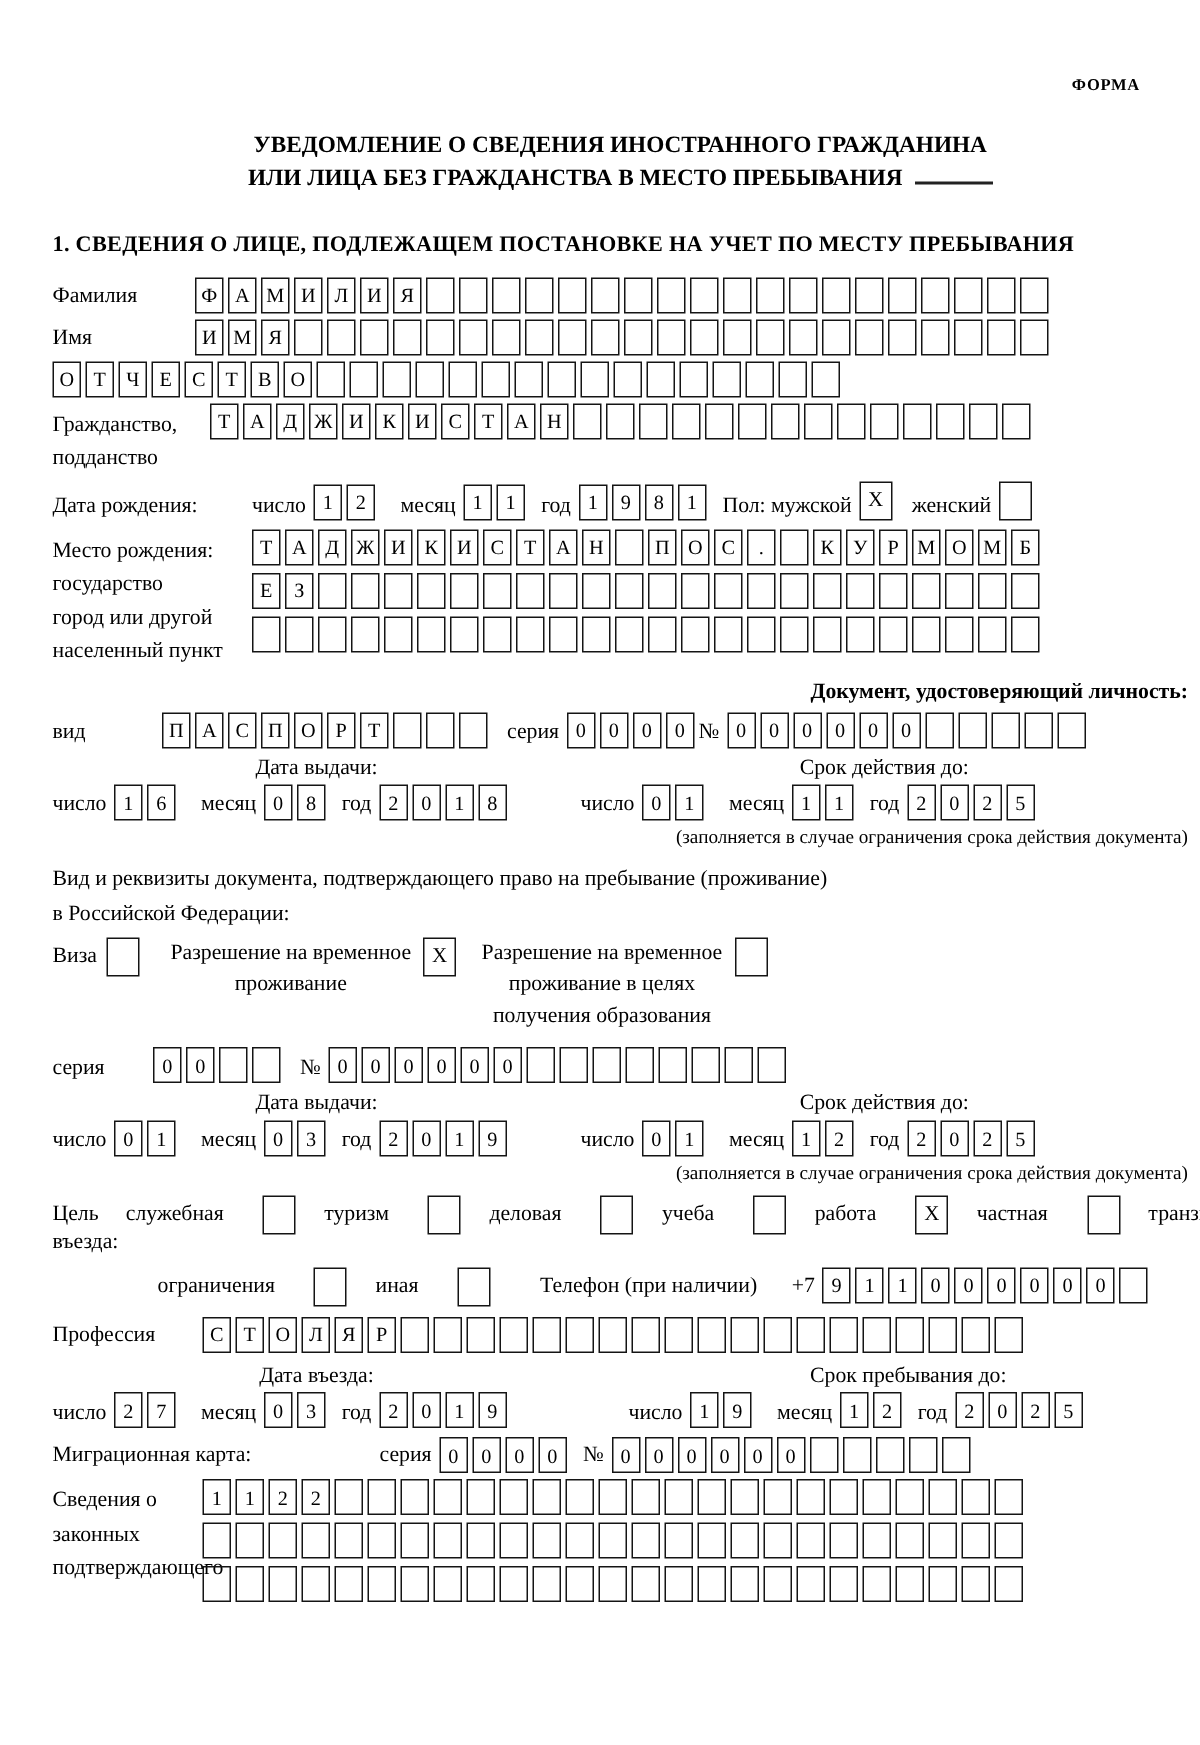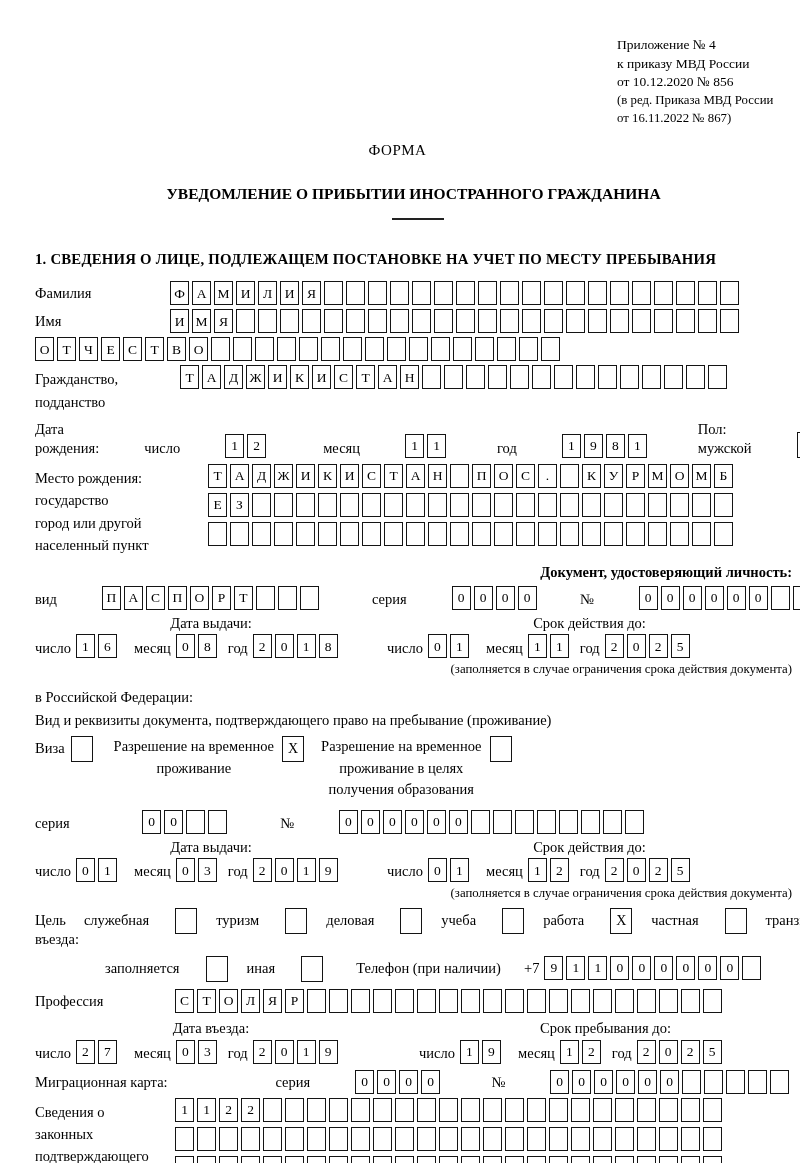--- a/index.html
+++ b/index.html
@@ -14,28 +14,28 @@
   
   .cells { display: inline-flex; flex-wrap: nowrap; }
   .cell {
     display: inline-flex; align-items: center; justify-content: center;
     width: 19px; height: 24px; flex: 0 0 auto;
     border: 1.8px solid #141414; margin-right: 3px;
     font-size: 13.5px; font-weight: 500;
   }
   .cb .cell { width: 22px; height: 26px; font-size: 14px; }
 
-  .row { display: flex; align-items: flex-start; margin-bottom: 4px; gap: 40px; }
+  .row { display: flex; align-items: flex-start; margin-bottom: 4px; }
   .lbl { flex: 0 0 auto; padding-top: 3px; }
   .lbl-col { flex: 0 0 auto; padding-top: 3px; }
 
   
   .hdr { margin-left: 582px; font-size: 13.5px; line-height: 1.38; }
   .hdr-note { font-size: 12.8px; line-height: 1.38; }
-  .forma { text-align: center; padding-right: 32px; font-weight: normal; font-size: 15px; margin-top: 14px; letter-spacing: .5px; }
+  .forma { text-align: right; padding-right: 32px; font-weight: bold; font-size: 11px; margin-top: 14px; letter-spacing: .5px; }
 
   .title { text-align: center; font-weight: bold; font-size: 15.5px; margin-top: 22px; line-height: 1.4; }
   .blank-line { display:inline-block; width: 52px; border-bottom: 2px solid #222; height: 14px; margin-left: 8px; }
 
   .sec-heading { font-weight: bold; font-size: 14.8px; margin-top: 24px; margin-bottom: 12px; letter-spacing: .2px; }
 
   .w95  { width: 95px; }
   .w105 { width: 105px; }
   .w133 { width: 133px; }
   .w100 { width: 100px; }
@@ -68,33 +68,26 @@
 
   .purpose-row { display: flex; align-items: flex-start; margin-bottom: 7px; }
   .purpose-row .opt { margin-right: 16px; gap: 20px; }
   .purpose2 { padding-left: 70px; }
 </style>
 </head>
 <body>
 
 <div class="page">
 
-  <div class="hdr">
-    <div>Приложение № 4</div>
-    <div>к приказу МВД России</div>
-    <div>от 10.12.2020 № 856</div>
-    <div class="hdr-note">(в ред. Приказа МВД России</div>
-    <div class="hdr-note">от 16.11.2022 № 867)</div>
-  </div>
   <div class="forma">ФОРМА</div>
 
   <div class="title">
-    <div>УВЕДОМЛЕНИЕ О ПРИБЫТИИ ИНОСТРАННОГО ГРАЖДАНИНА</div>
+    <div>УВЕДОМЛЕНИЕ О СВЕДЕНИЯ ИНОСТРАННОГО ГРАЖДАНИНА</div>
     <div>
-      <span class="blank-line"></span>
+      <span>ИЛИ ЛИЦА БЕЗ ГРАЖДАНСТВА В МЕСТО ПРЕБЫВАНИЯ</span><span class="blank-line"></span>
     </div>
   </div>
 
   <div class="sec-heading">1. СВЕДЕНИЯ О ЛИЦЕ, ПОДЛЕЖАЩЕМ ПОСТАНОВКЕ НА УЧЕТ ПО МЕСТУ ПРЕБЫВАНИЯ</div>
 
   <div class="row">
     <span class="lbl w95">Фамилия</span>
     <span class="cells">
         <span class="cell">Ф</span>
         <span class="cell">А</span>
@@ -419,22 +412,22 @@
             <span class="cell">0</span>
             <span class="cell">2</span>
             <span class="cell">5</span>
           </span>
       </div>
       <div class="date-note">(заполняется в случае ограничения срока действия документа)</div>
     </div>
   </div>
 
   <div class="intro">
+    <div>Вид и реквизиты документа, подтверждающего право на пребывание (проживание)</div>
     <div>в Российской Федерации:</div>
-    <div>Вид и реквизиты документа, подтверждающего право на пребывание (проживание)</div>
   </div>
 
   <div class="visa-row">
     <span class="opt">
       <span class="optlbl">Виза</span>
       <span class="cells cb">
           <span class="cell"></span>
         </span>
     </span>
     <span class="opt ml18">
@@ -574,21 +567,21 @@
     <span class="opt">
       <span class="optlbl">транзит</span>
       <span class="cells cb">
           <span class="cell"></span>
         </span>
     </span>
   </div>
 
   <div class="purpose-row purpose2">
     <span class="opt">
-      <span class="optlbl">заполняется</span>
+      <span class="optlbl">ограничения</span>
       <span class="cells cb">
           <span class="cell"></span>
         </span>
     </span>
     <span class="opt">
       <span class="optlbl">иная</span>
       <span class="cells cb">
           <span class="cell"></span>
         </span>
     </span>

